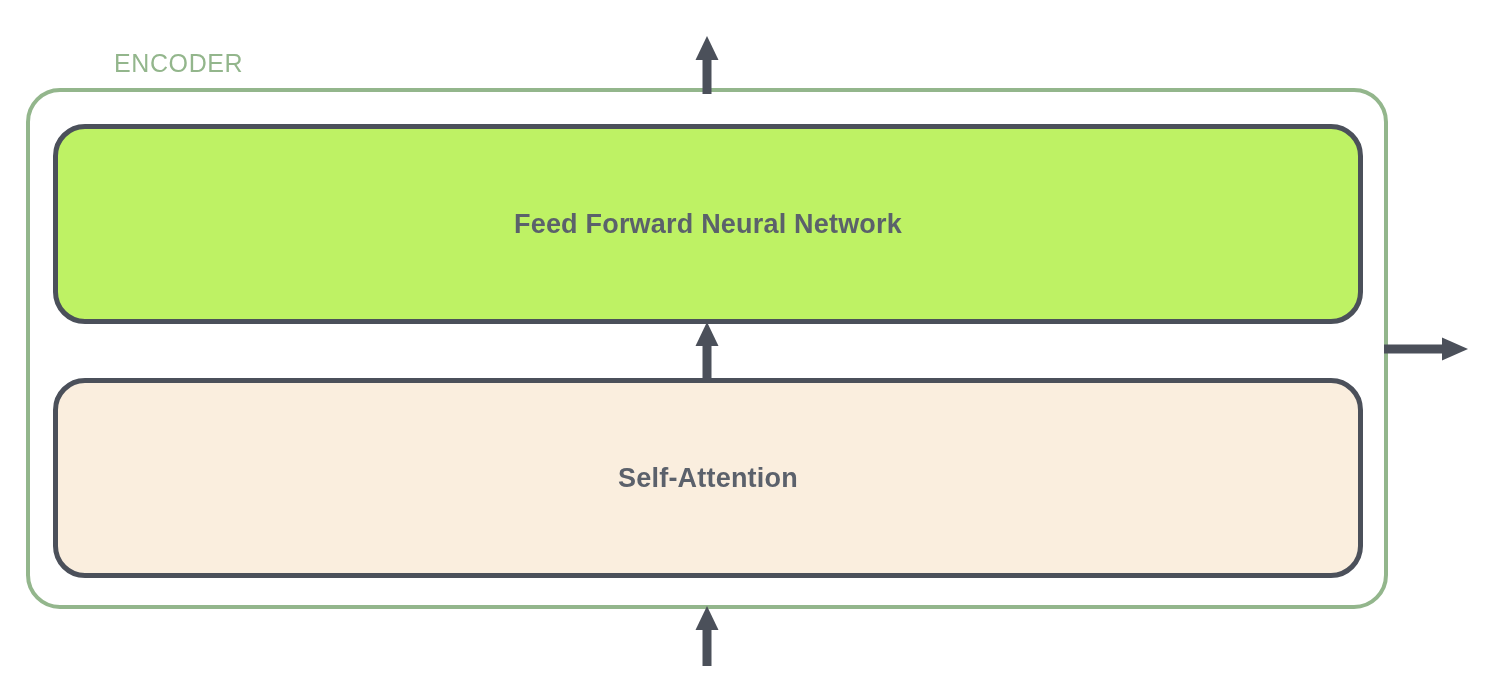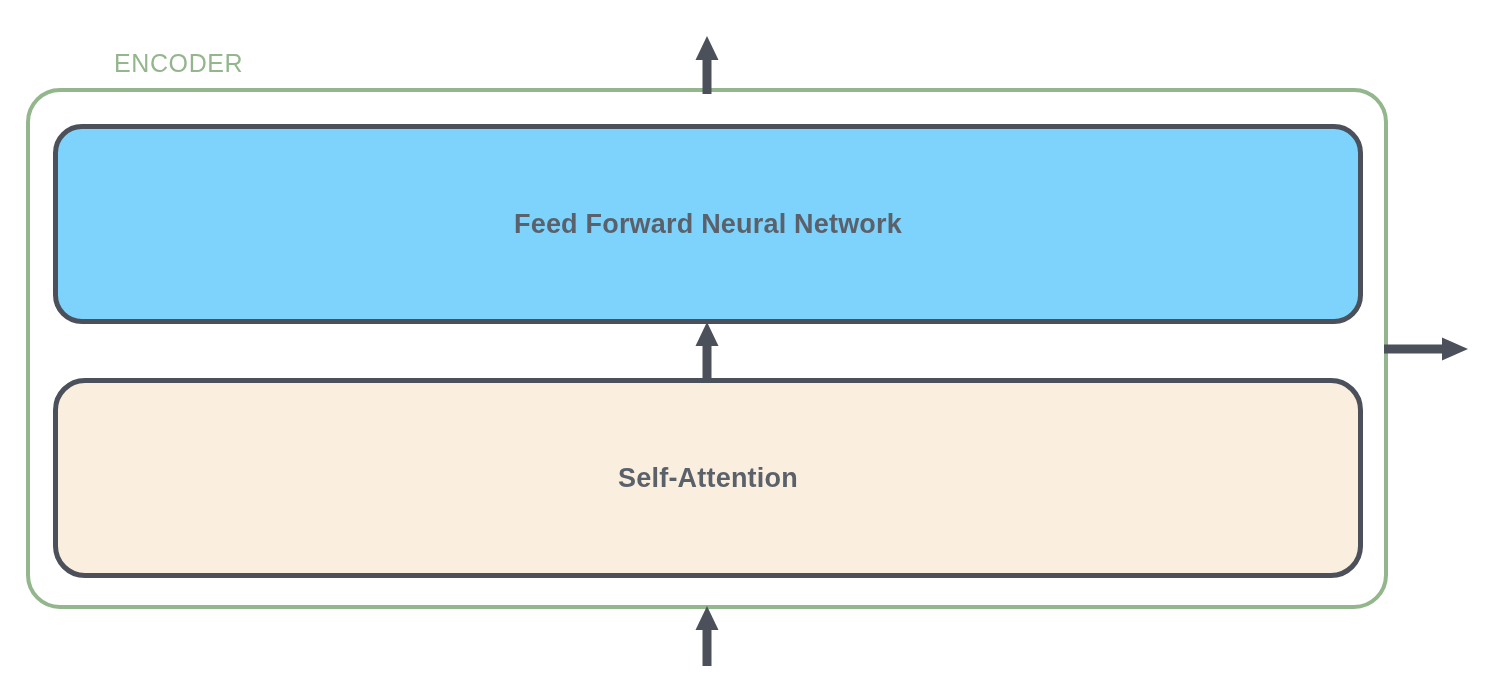--- a/index.html
+++ b/index.html
@@ -64,22 +64,21 @@
     letter-spacing: 0.2px;
     line-height: 1;
     white-space: nowrap;
   }
 
   .ffnn-box {
     left: 53px;
     top: 124px;
     width: 1310px;
     height: 200px;
-    background: #7dd3fc;
-    border-radius: 29px;
+    background: #bef264;
   }
 
   .selfattn-box {
     left: 53px;
     top: 378px;
     width: 1310px;
     height: 200px;
     background: #faeede;
   }
 

